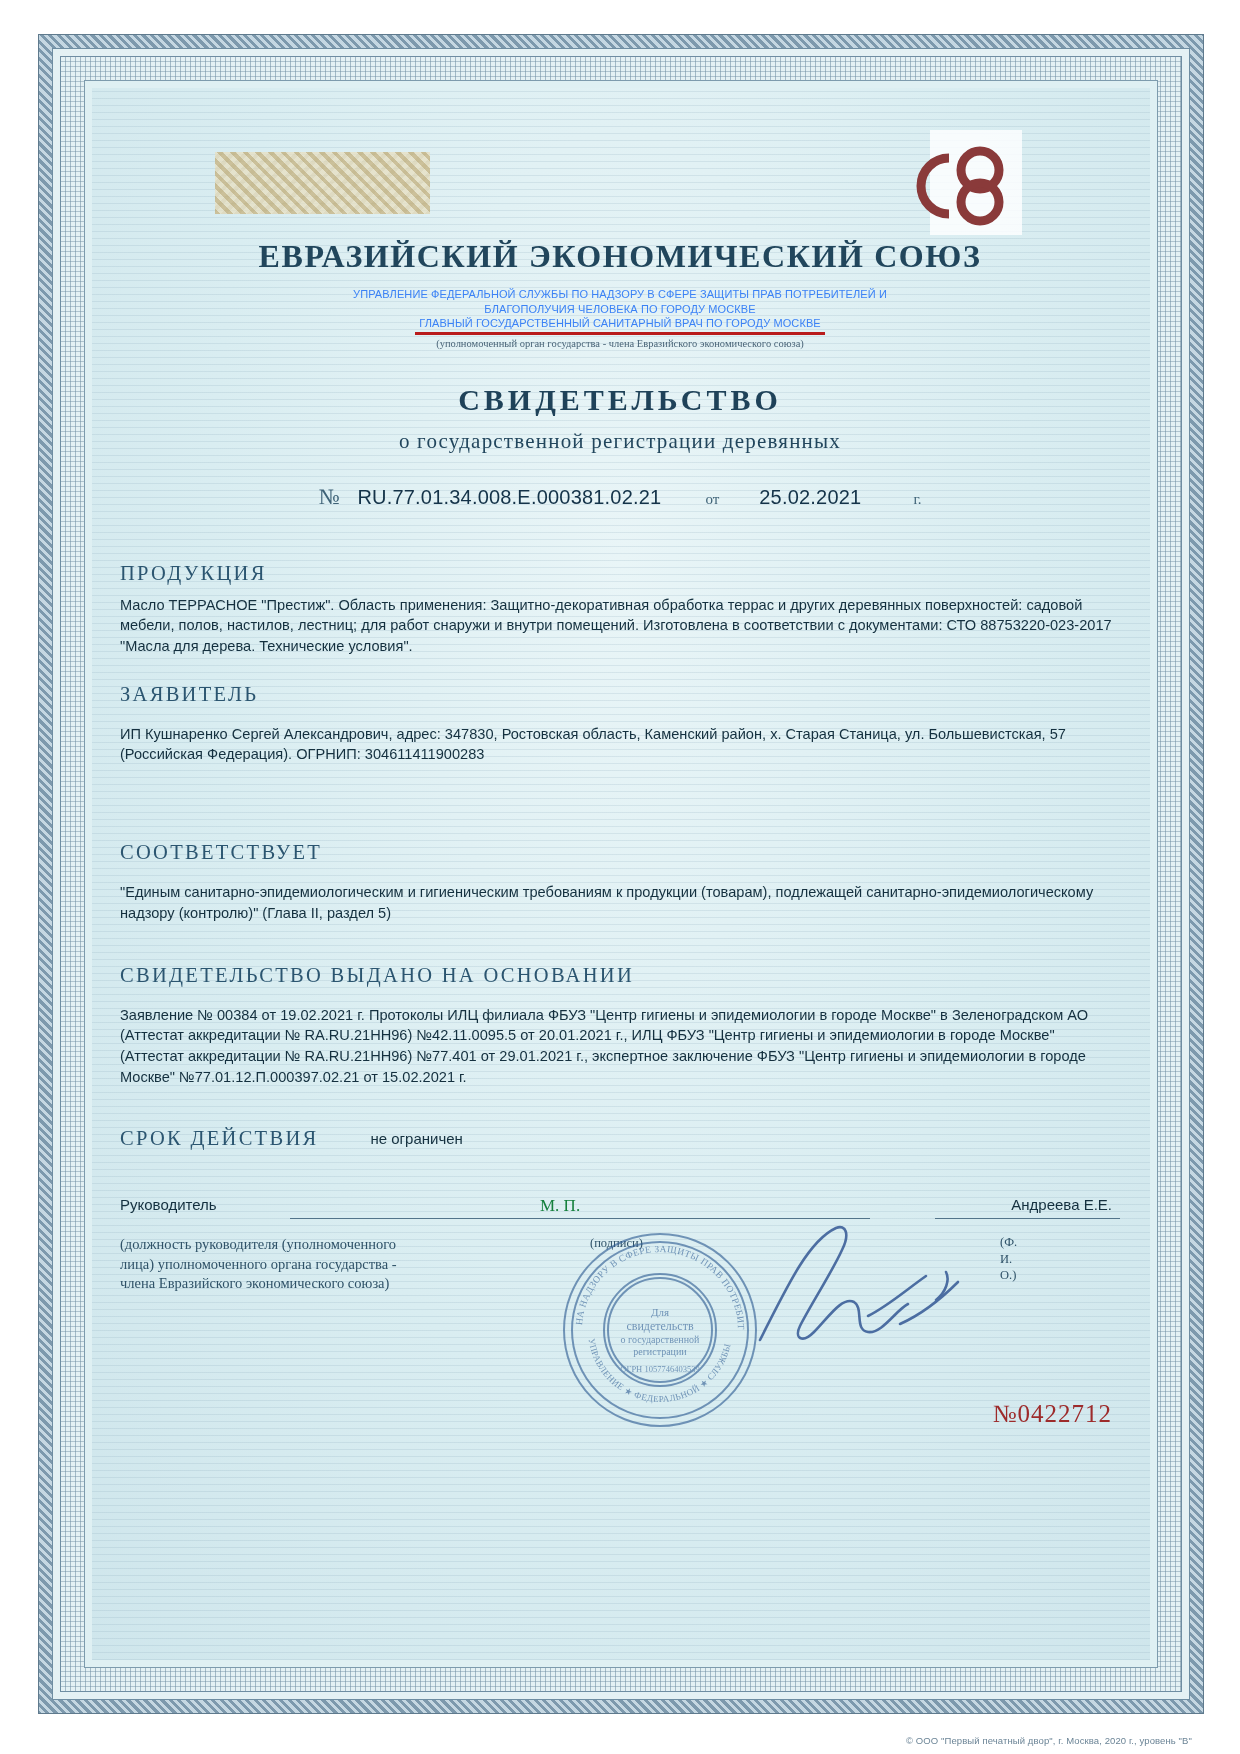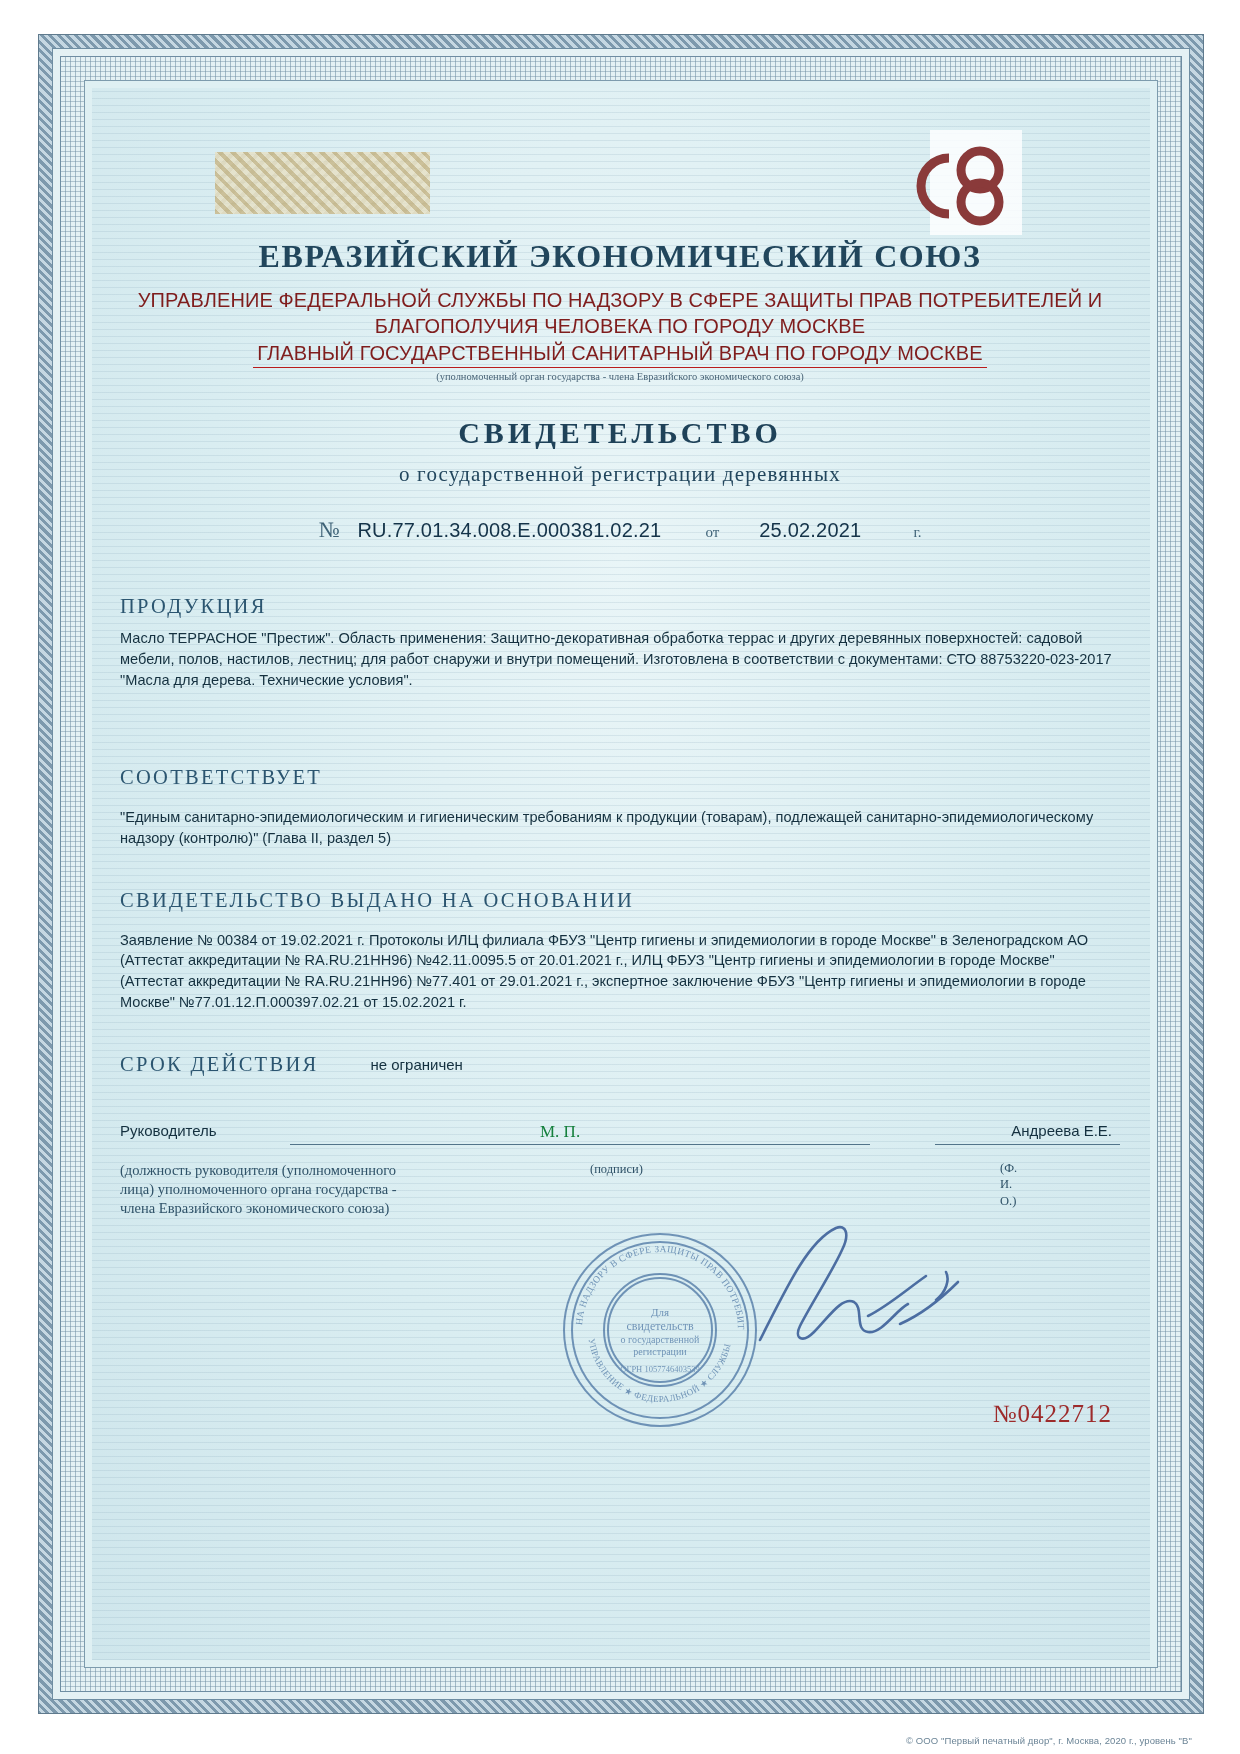--- a/index.html
+++ b/index.html
@@ -136,29 +136,29 @@
     text-align: center;
     font-family: "Liberation Serif", serif;
     font-weight: bold;
     font-size: 32px;
     letter-spacing: 1.6px;
     color: #21465c;
     margin-top: 128px;
   }
   .org-line {
     text-align: center;
-    font-size: 20px;
-    color: #7f1d1d;
+    font-size: 11px;
+    color: #3b82f6;
     line-height: 1.32;
     margin-top: 12px;
     letter-spacing: .1px;
   }
   .org-line .u {
     display: inline-block;
-    border-bottom: 1px solid #b91c1c;
+    border-bottom: 3px solid #b91c1c;
     padding: 0 4px 1px 4px;
   }
   .org-note {
     text-align: center;
     font-family: "Liberation Serif", serif;
     font-size: 10.5px;
     color: #4a6578;
     margin-top: 3px;
   }
 
@@ -400,20 +400,24 @@
       <span class="val">25.02.2021</span>
       <span class="god">г.</span>
     </div>
 
     <div class="blk-prod">
       <div class="section-h">ПРОДУКЦИЯ</div>
       <div class="body-text">Масло ТЕРРАСНОЕ "Престиж". Область применения: Защитно-декоративная обработка террас и других деревянных поверхностей: садовой мебели, полов, настилов, лестниц; для работ снаружи и внутри помещений. Изготовлена в соответствии с документами: СТО 88753220-023-2017 "Масла для дерева. Технические условия".</div>
     </div>
 
 
+    <div class="blk-appl">
+      <div class="section-h tight">ЗАЯВИТЕЛЬ</div>
+      <div class="body-text gap">ИП Кушнаренко Сергей Александрович, адрес: 347830, Ростовская область, Каменский район, х. Старая Станица, ул. Большевистская, 57 (Российская Федерация). ОГРНИП: 304611411900283</div>
+    </div>
 
     <div class="blk-conf">
       <div class="section-h">СООТВЕТСТВУЕТ</div>
       <div class="body-text gap">"Единым санитарно-эпидемиологическим и гигиеническим требованиям к продукции (товарам), подлежащей санитарно-эпидемиологическому надзору (контролю)" (Глава II, раздел 5)</div>
     </div>
 
     <div class="blk-basis">
       <div class="section-h">СВИДЕТЕЛЬСТВО ВЫДАНО НА ОСНОВАНИИ</div>
       <div class="body-text gap">Заявление № 00384 от 19.02.2021 г. Протоколы ИЛЦ филиала ФБУЗ "Центр гигиены и эпидемиологии в городе Москве" в Зеленоградском АО (Аттестат аккредитации № RA.RU.21НН96) №42.11.0095.5 от 20.01.2021 г., ИЛЦ ФБУЗ "Центр гигиены и эпидемиологии в городе Москве" (Аттестат аккредитации № RA.RU.21НН96) №77.401 от 29.01.2021 г., экспертное заключение ФБУЗ "Центр гигиены и эпидемиологии в городе Москве" №77.01.12.П.000397.02.21 от 15.02.2021 г.</div>
     </div>

